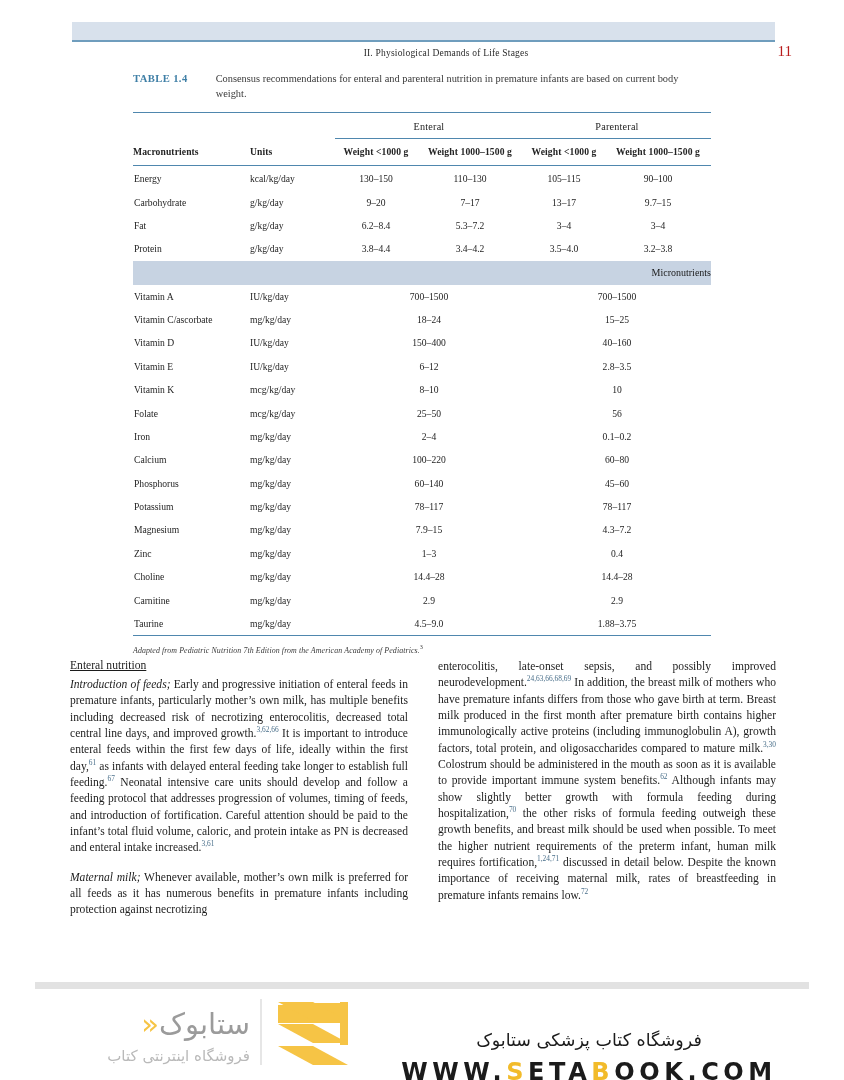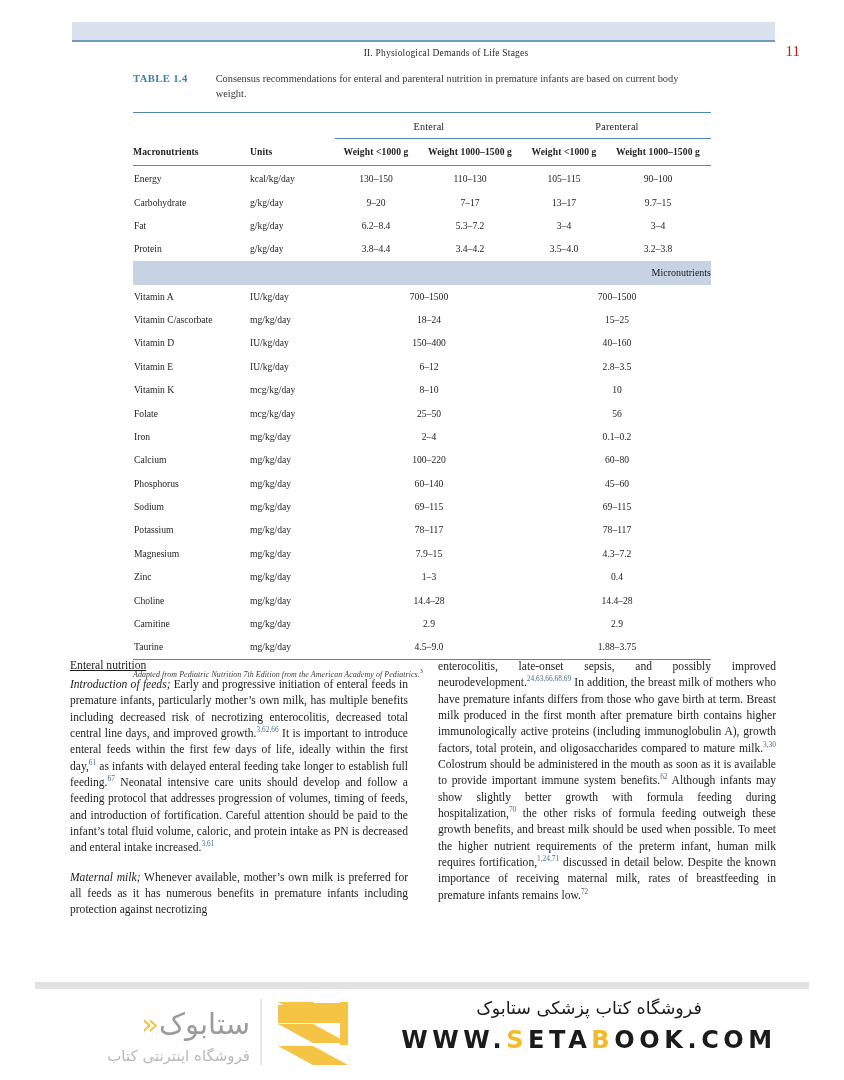--- a/index.html
+++ b/index.html
@@ -42,21 +42,21 @@
     top: 0;
     width: 844px;
     text-align: center;
     font-size: 9.5px;
     letter-spacing: .2px;
     color: #2a2a2a;
     font-family: "Liberation Serif", serif;
   }
   #running-head .rh-page {
     position: absolute;
-    right: 68px;
+    right: 76px;
     top: -5px;
     font-size: 15px;
     color: #b91c1c;
   }
 
   
   #table-block {
     position: absolute;
     left: 133px;
     top: 72px;
@@ -264,20 +264,21 @@
     width: 430px;
     text-align: center;
   }
   #footer-fa {
     direction: rtl;
     font-family: "DejaVu Sans", sans-serif;
     font-size: 17.5px;
     color: #1b1b1b;
     line-height: 30px;
     white-space: nowrap;
+    margin-top: 32px;
   }
   #footer-url {
     font-family: "DejaVu Sans", sans-serif;
     font-size: 24px;
     font-weight: bold;
     letter-spacing: 4.6px;
     color: #1b1b1b;
     line-height: 34px;
     white-space: nowrap;
   }
@@ -422,26 +423,20 @@
           <td class="name">Calcium</td>
           <td class="units">mg/kg/day</td>
           <td class="val" colspan="2">100–220</td>
           <td class="val" colspan="2">60–80</td>
         </tr>
         <tr class="drow">
           <td class="name">Phosphorus</td>
           <td class="units">mg/kg/day</td>
           <td class="val" colspan="2">60–140</td>
           <td class="val" colspan="2">45–60</td>
-        </tr>
-        <tr class="drow">
-          <td class="name">Sodium</td>
-          <td class="units">mg/kg/day</td>
-          <td class="val" colspan="2">69–115</td>
-          <td class="val" colspan="2">69–115</td>
         </tr>
         <tr class="drow">
           <td class="name">Potassium</td>
           <td class="units">mg/kg/day</td>
           <td class="val" colspan="2">78–117</td>
           <td class="val" colspan="2">78–117</td>
         </tr>
         <tr class="drow">
           <td class="name">Magnesium</td>
           <td class="units">mg/kg/day</td>

